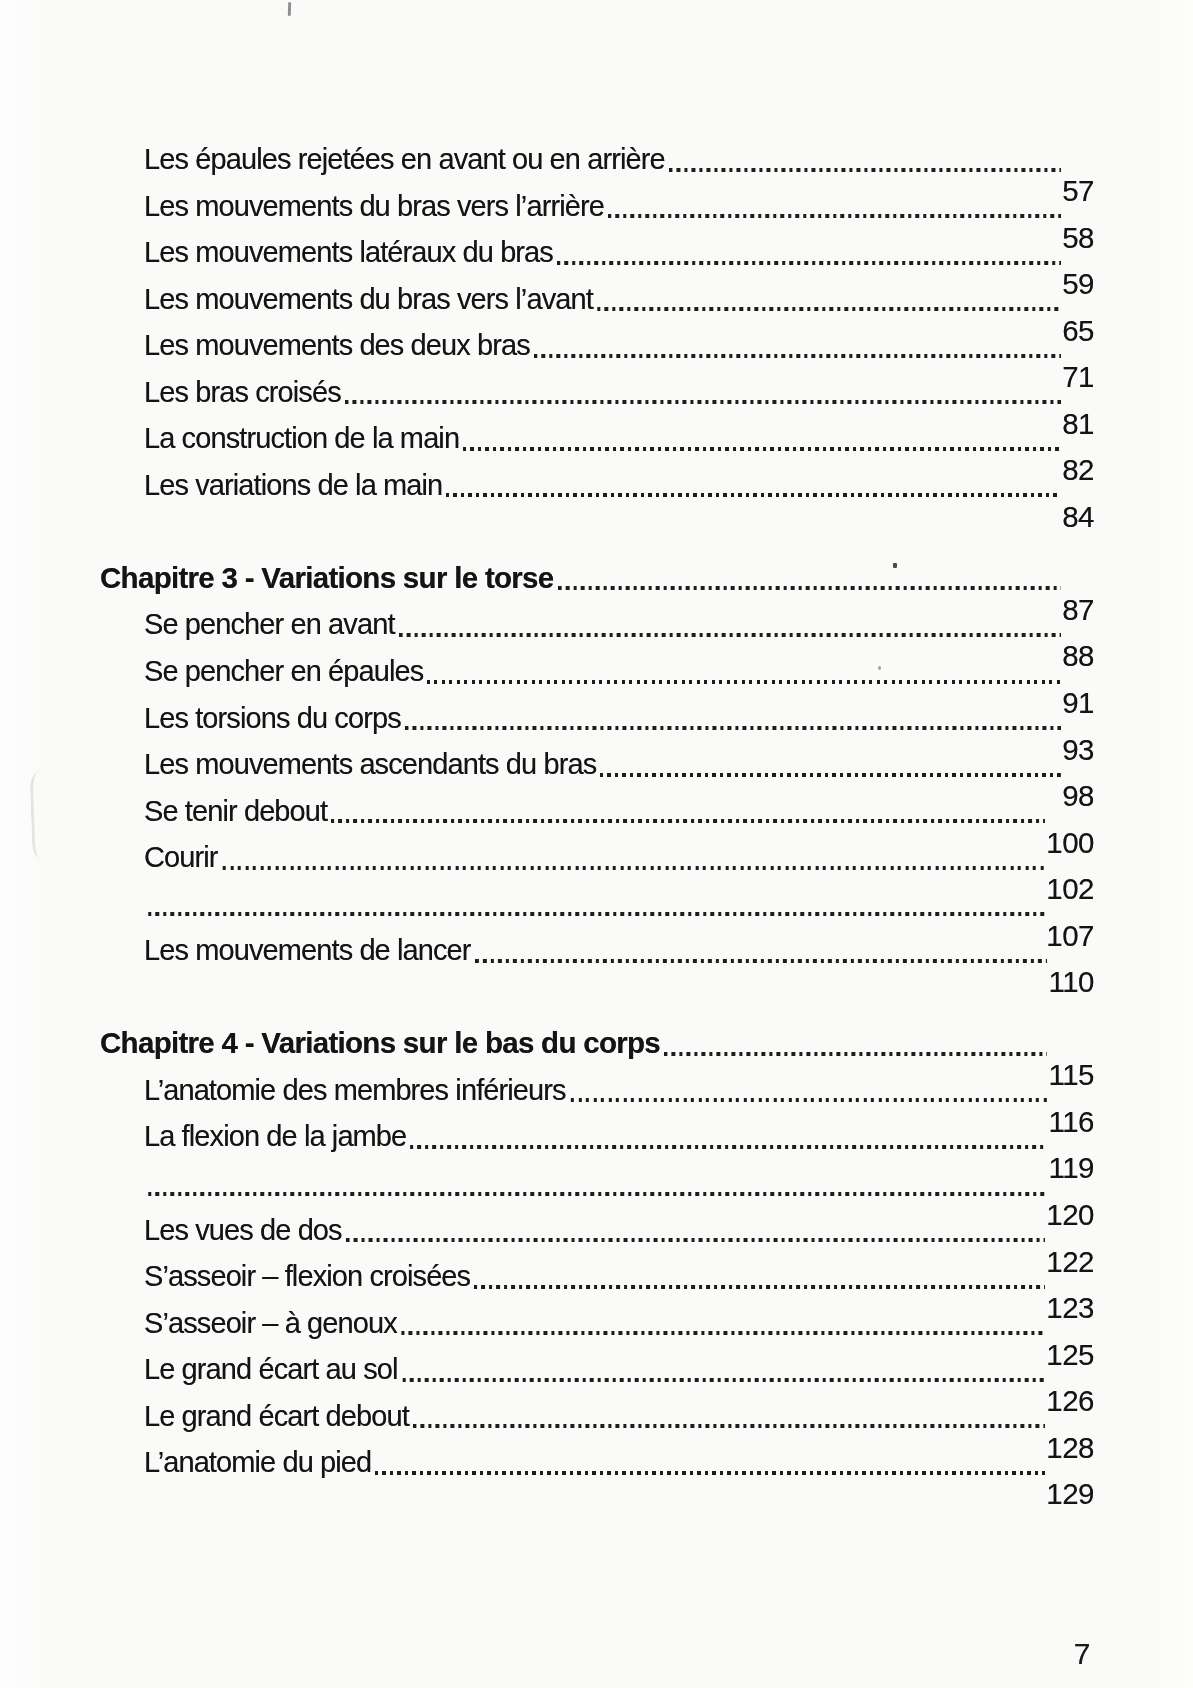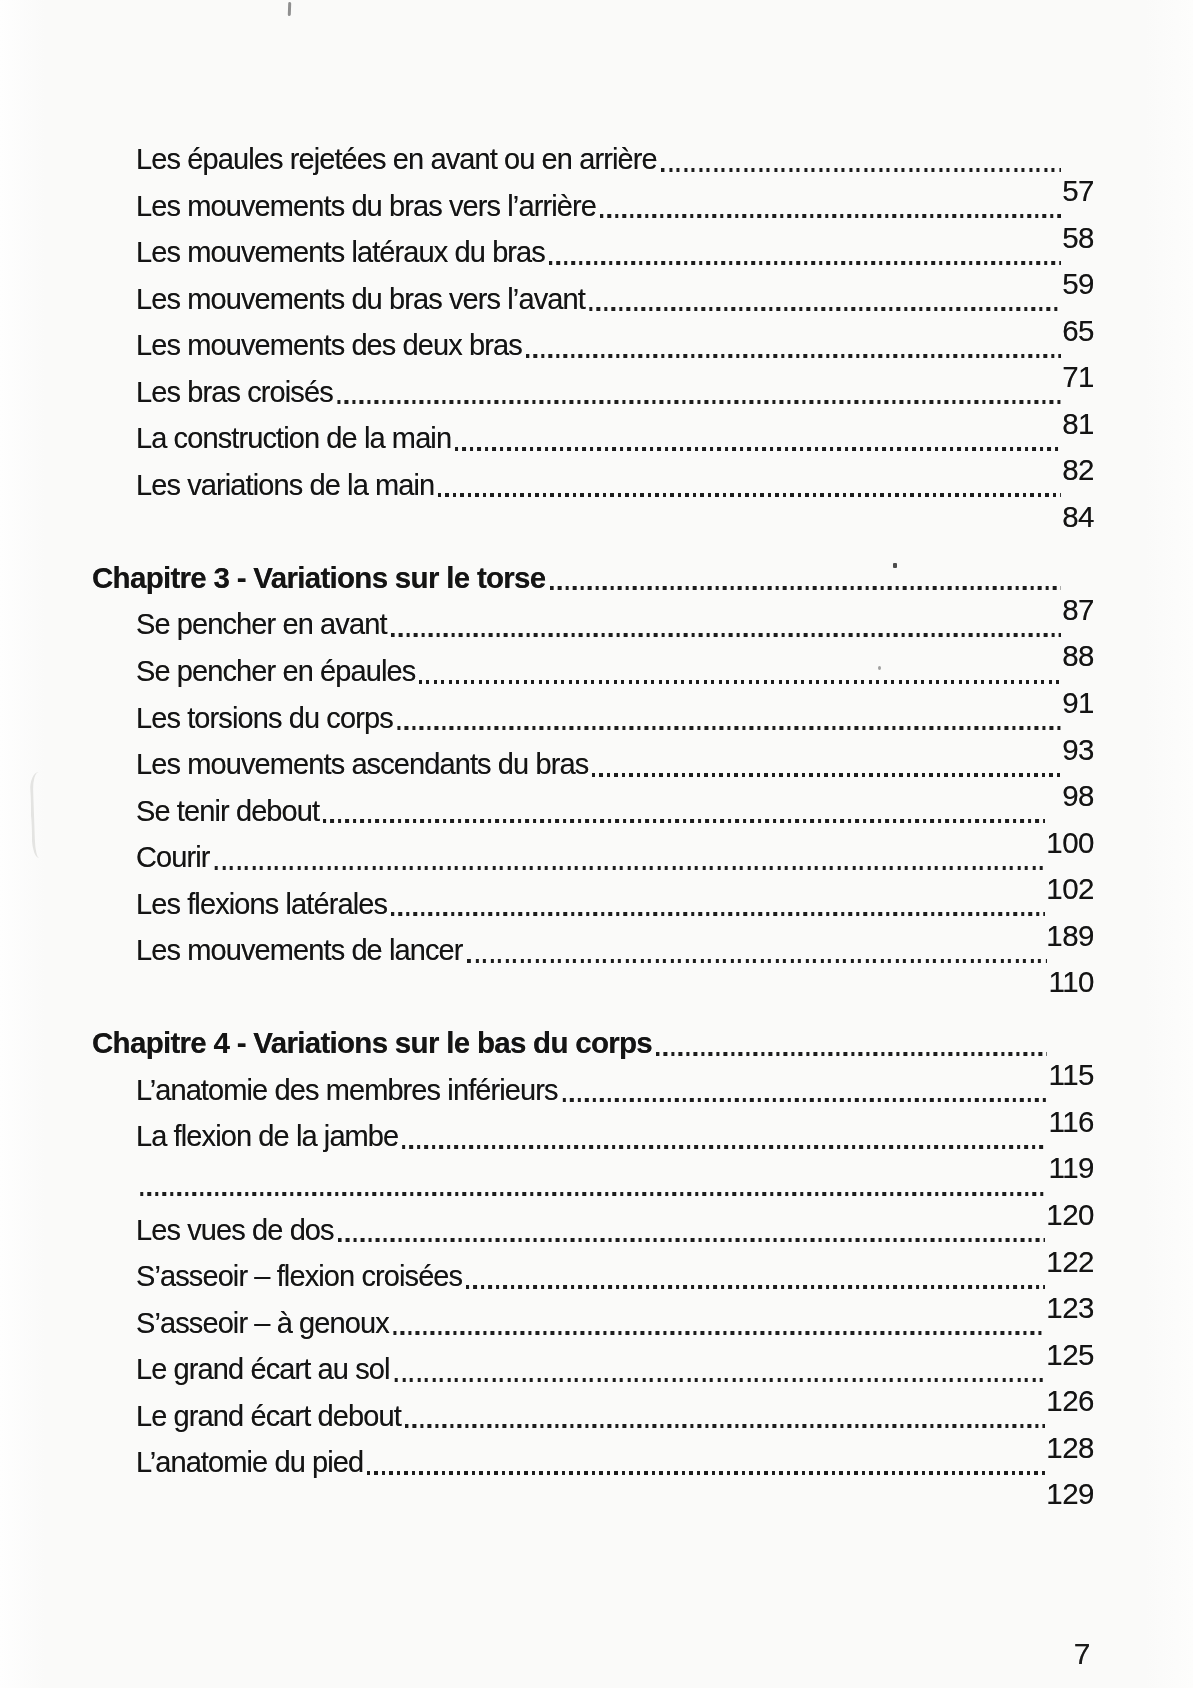--- a/index.html
+++ b/index.html
@@ -14,21 +14,21 @@
     font-family: "Liberation Sans", sans-serif;
     background: #fbfbfa;
   }
   .page {
     position: absolute;
     inset: 0;
     background: linear-gradient(90deg, #fefefe 0px, #fafaf9 45px, #fafaf9 1145px, #fdfdfc 1193px);
   }
   .toc {
     position: absolute;
-    left: 92px;
+    left: 100px;
     right: 99px;
     top: 136px;
     --rh: 46.55px;
   }
   .row {
     display: flex;
     flex-direction: row;
     align-items: stretch;
     height: var(--rh);
     line-height: var(--rh);
@@ -171,23 +171,22 @@
         <span class="title">Se tenir debout</span>
         <span class="leader"></span>
         <span class="pagenum">100</span>
       </div>
       <div class="row entry">
         <span class="title">Courir</span>
         <span class="leader"></span>
         <span class="pagenum">102</span>
       </div>
       <div class="row entry">
-        <span class="title">Les flexions latérales</span>
-        <span class="leader"></span>
-        <span class="pagenum">189</span>
+        <span class="leader"></span>
+        <span class="pagenum">107</span>
       </div>
       <div class="row entry">
         <span class="title">Les mouvements de lancer</span>
         <span class="leader"></span>
         <span class="pagenum">110</span>
       </div>
       <div class="row heading">
         <span class="title">Chapitre 4 - Variations sur le bas du corps</span>
         <span class="leader"></span>
         <span class="pagenum">115</span>

